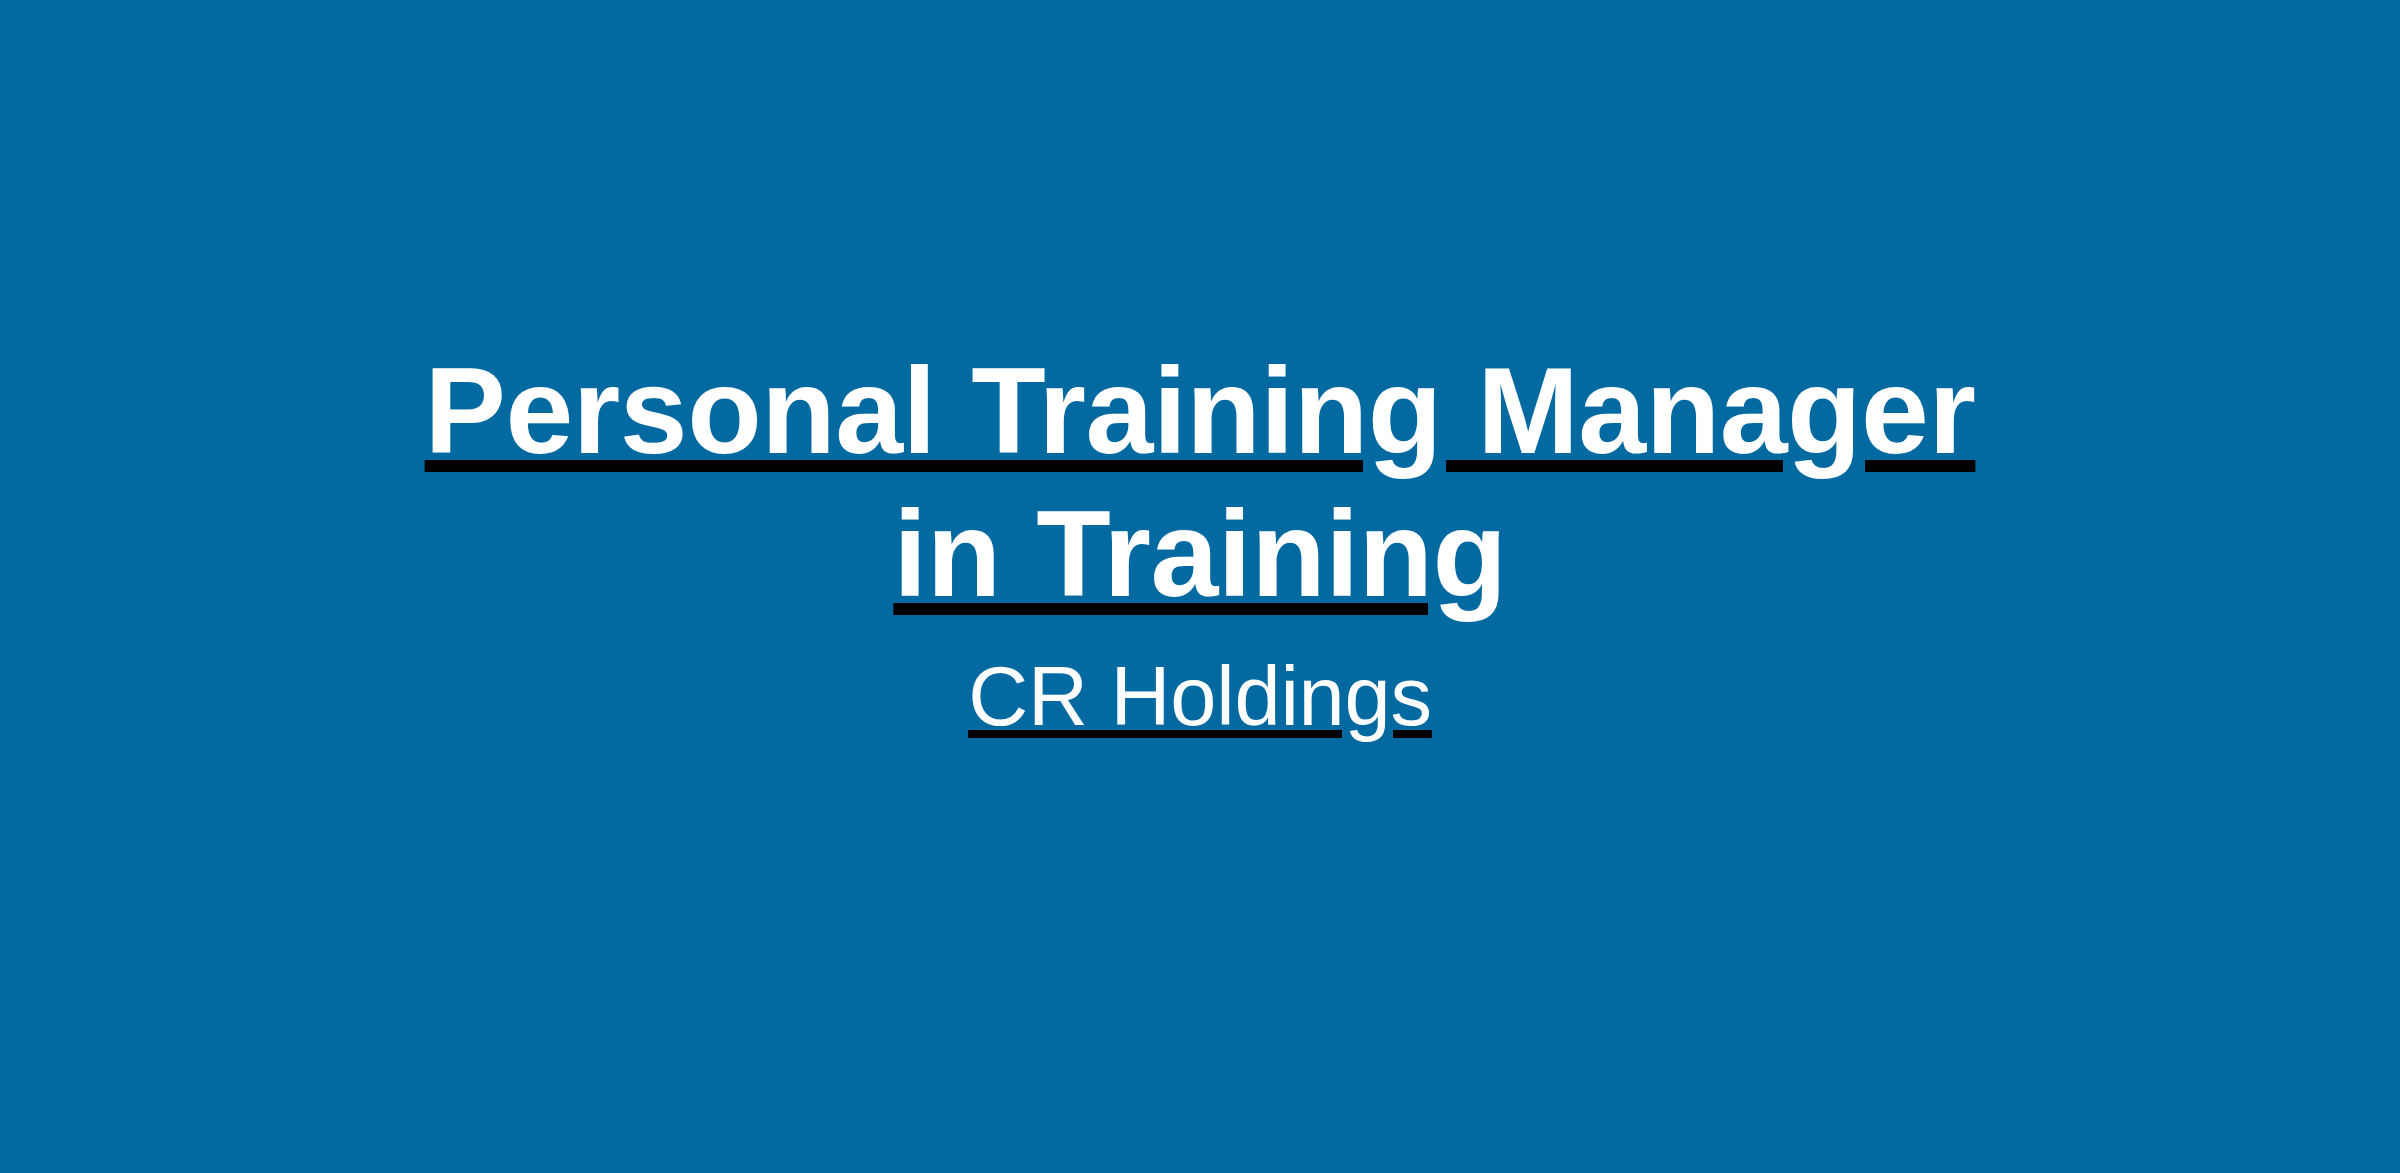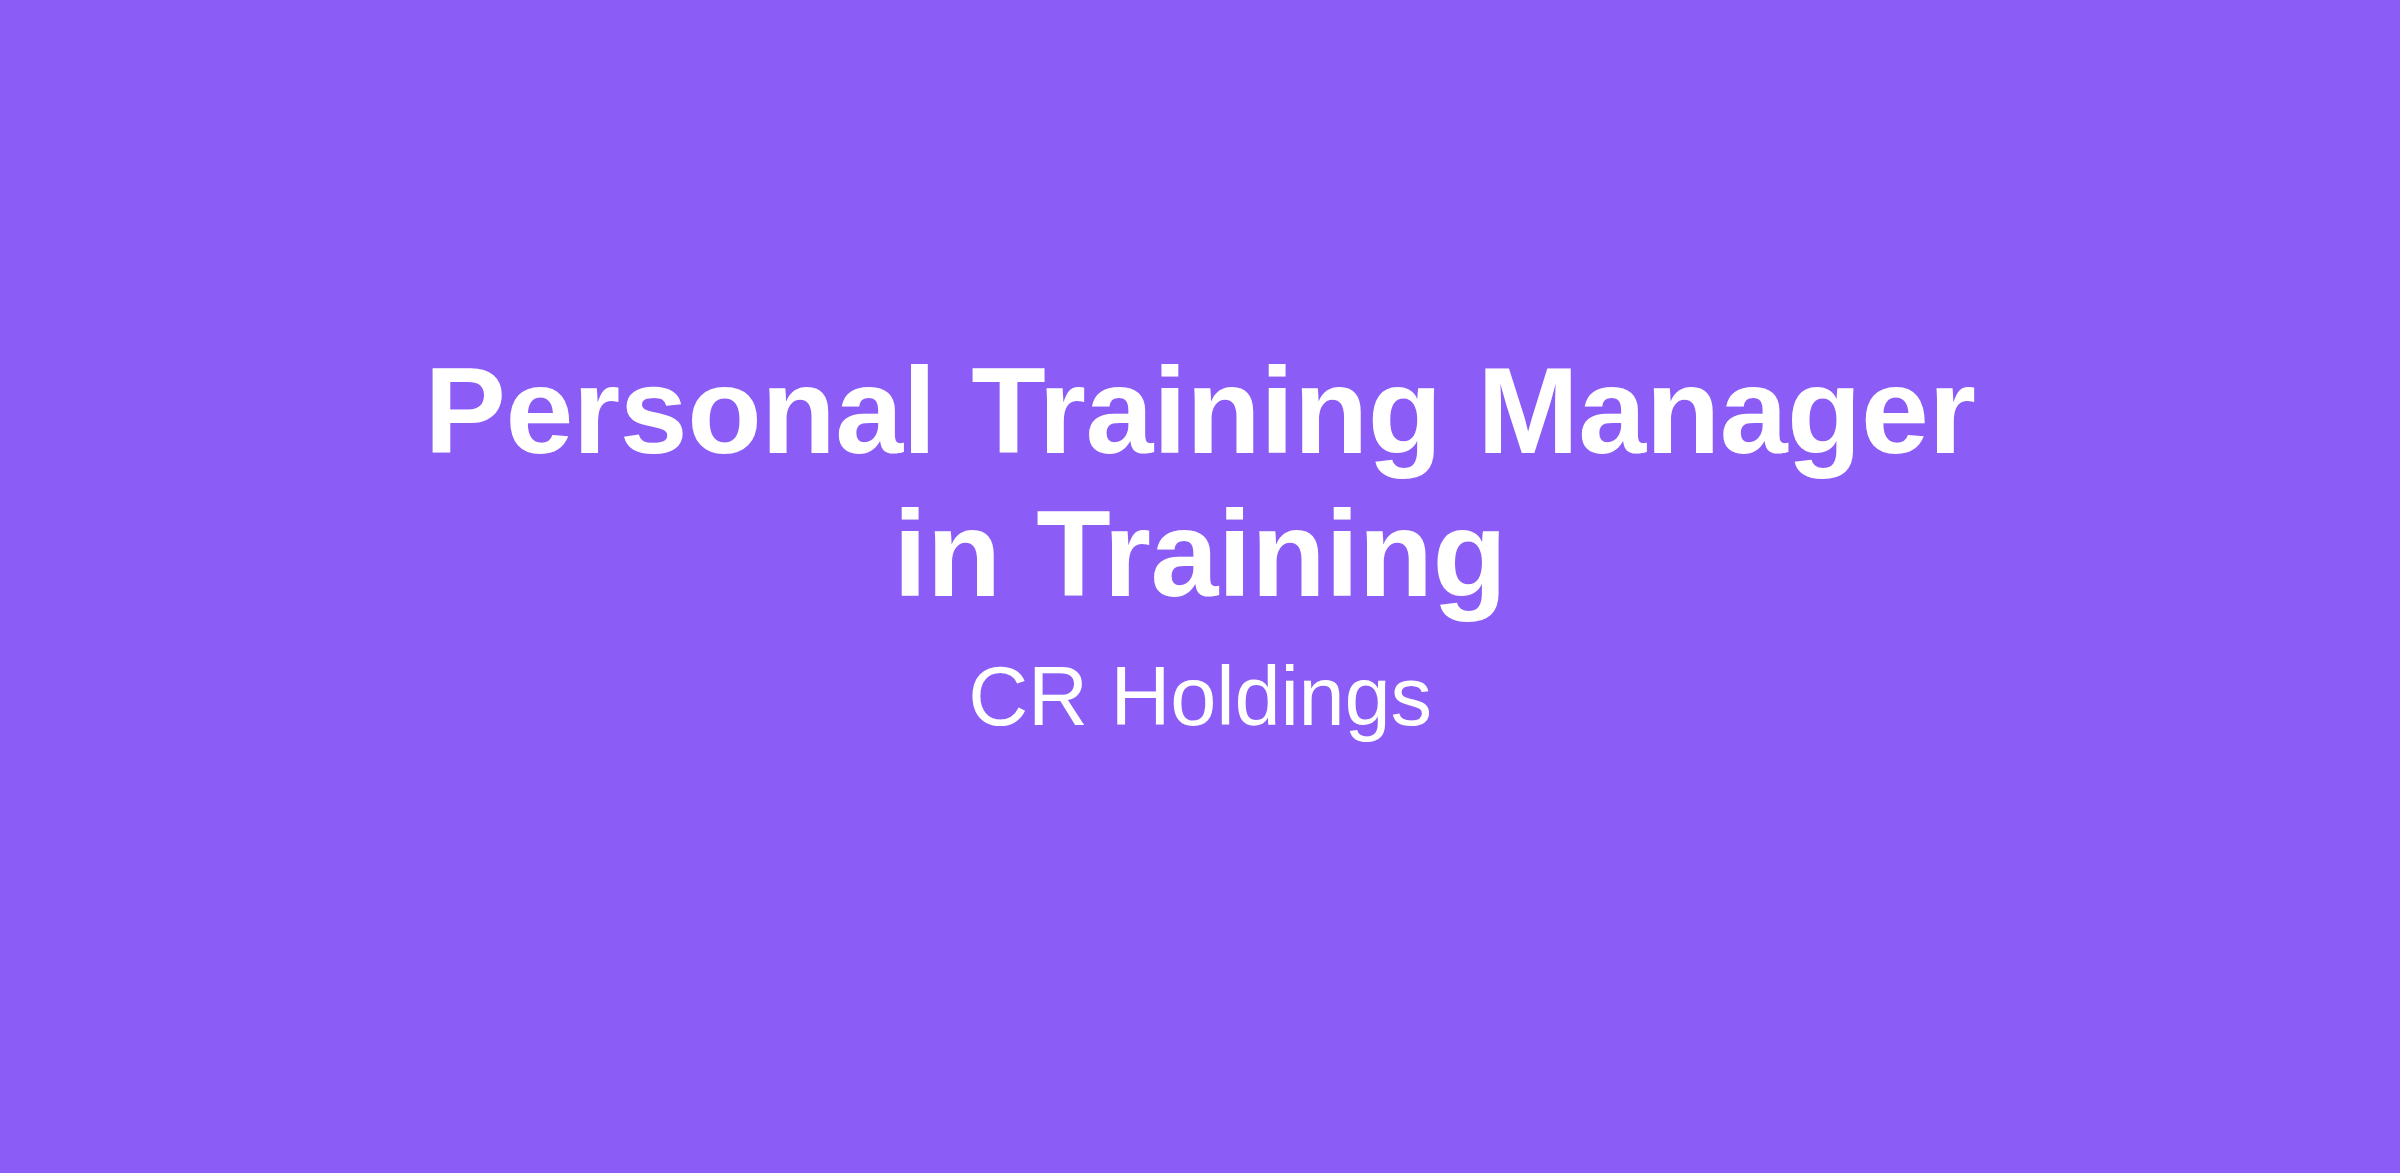--- a/index.html
+++ b/index.html
@@ -59,18 +59,18 @@
     font-weight: 400;
     color: #ffffff;
     text-align: center;
     letter-spacing: -0.2px;
     -webkit-font-smoothing: antialiased;
   }
 </style>
 </head>
 <body>
 
-<div id="title-card" style="background: #8b5cf6;">
+<div id="title-card" style="background: #0369a1; text-decoration: underline;">
   <div id="title-block">
     <h1 id="page-title" style="color: rgb(255, 255, 255);">Personal Training Manager in Training</h1>
     <div id="page-subtitle" style="color: rgb(255, 255, 255);">CR Holdings</div>
   </div>
 </div>
 
 </body></html>

